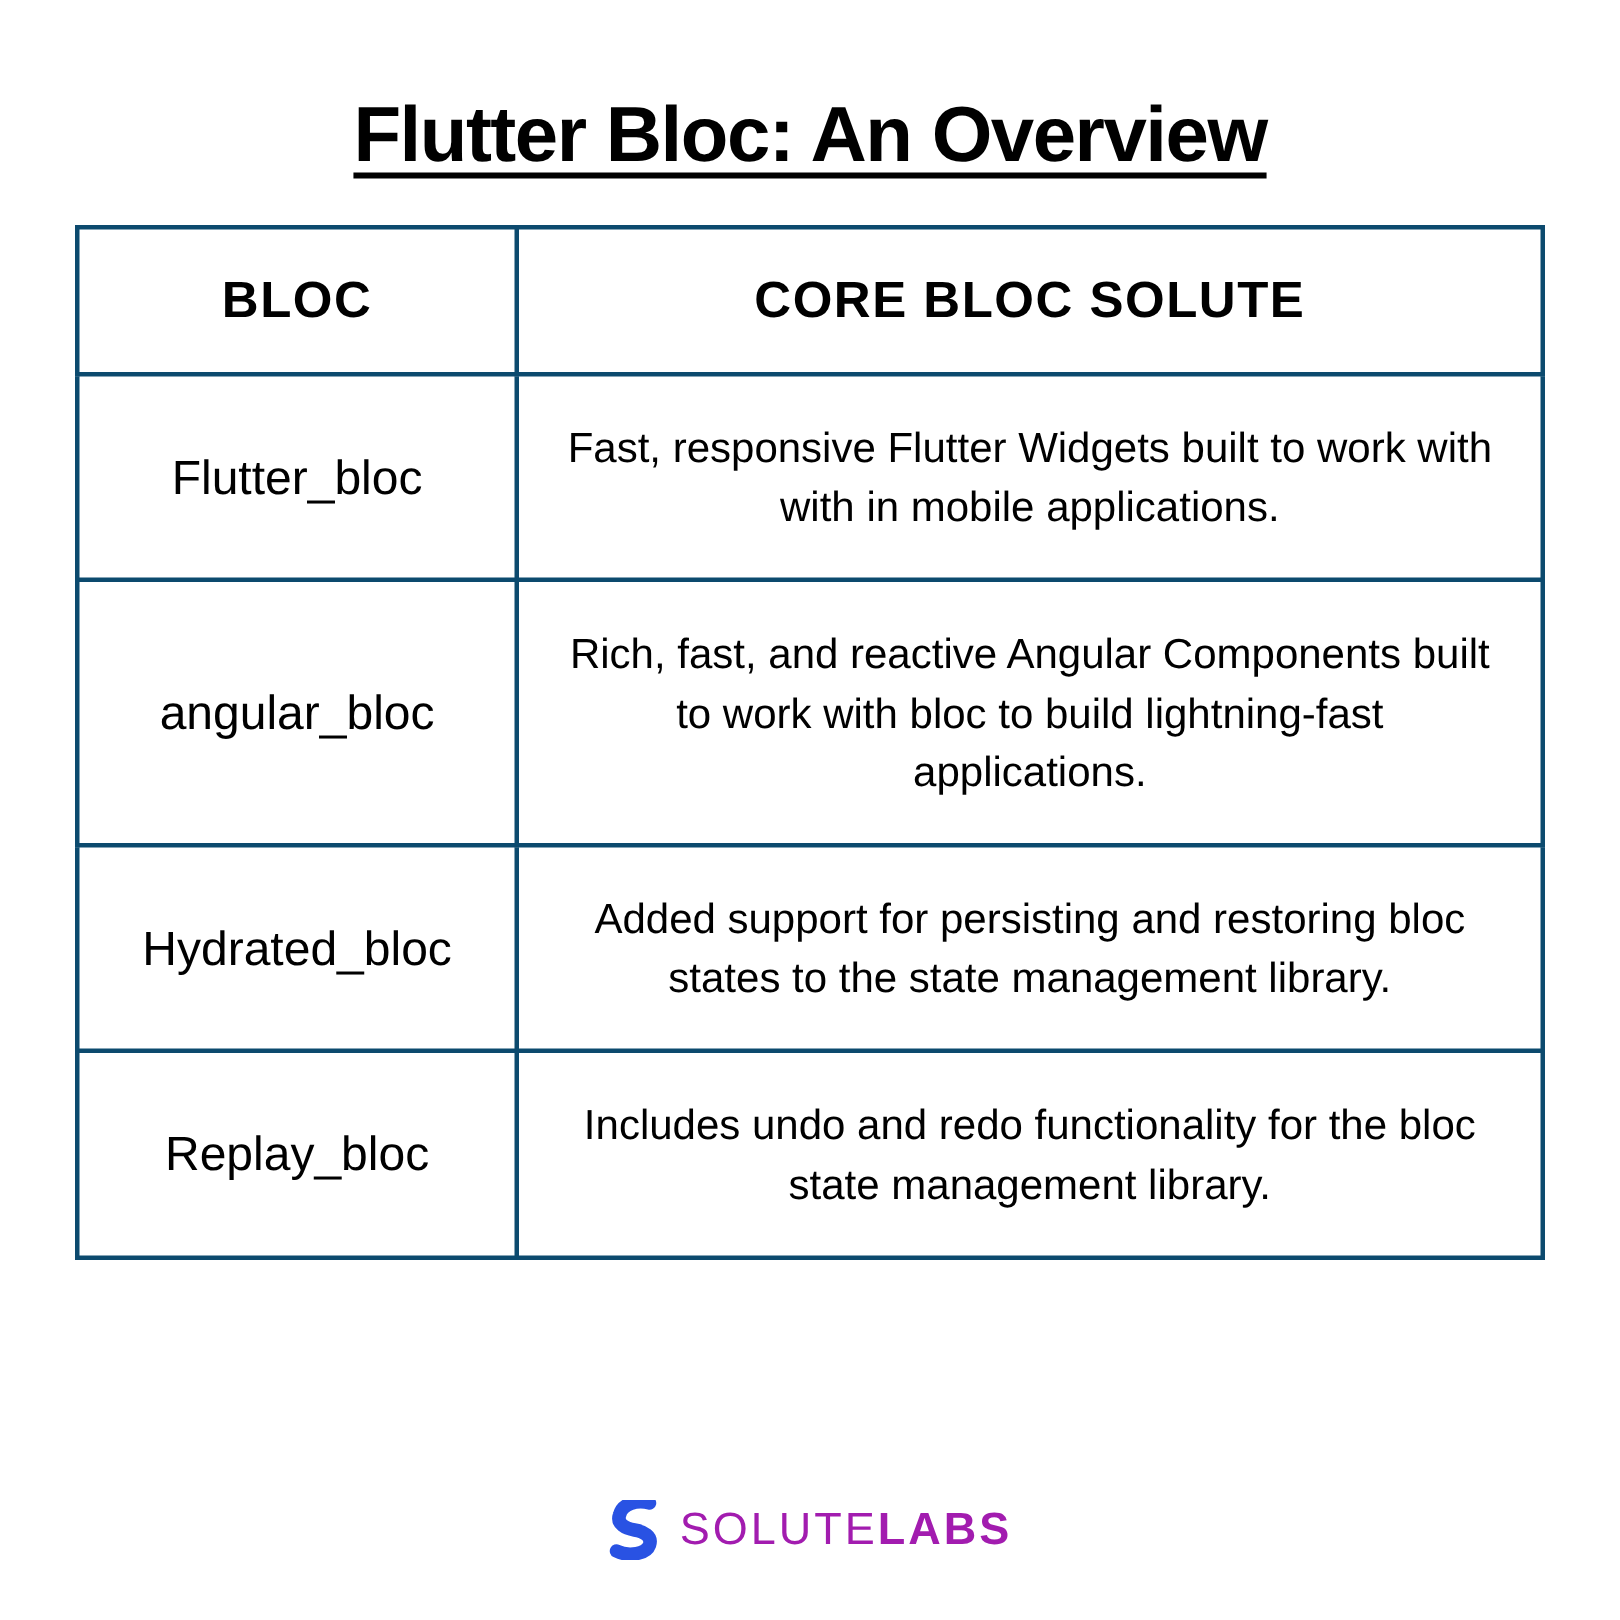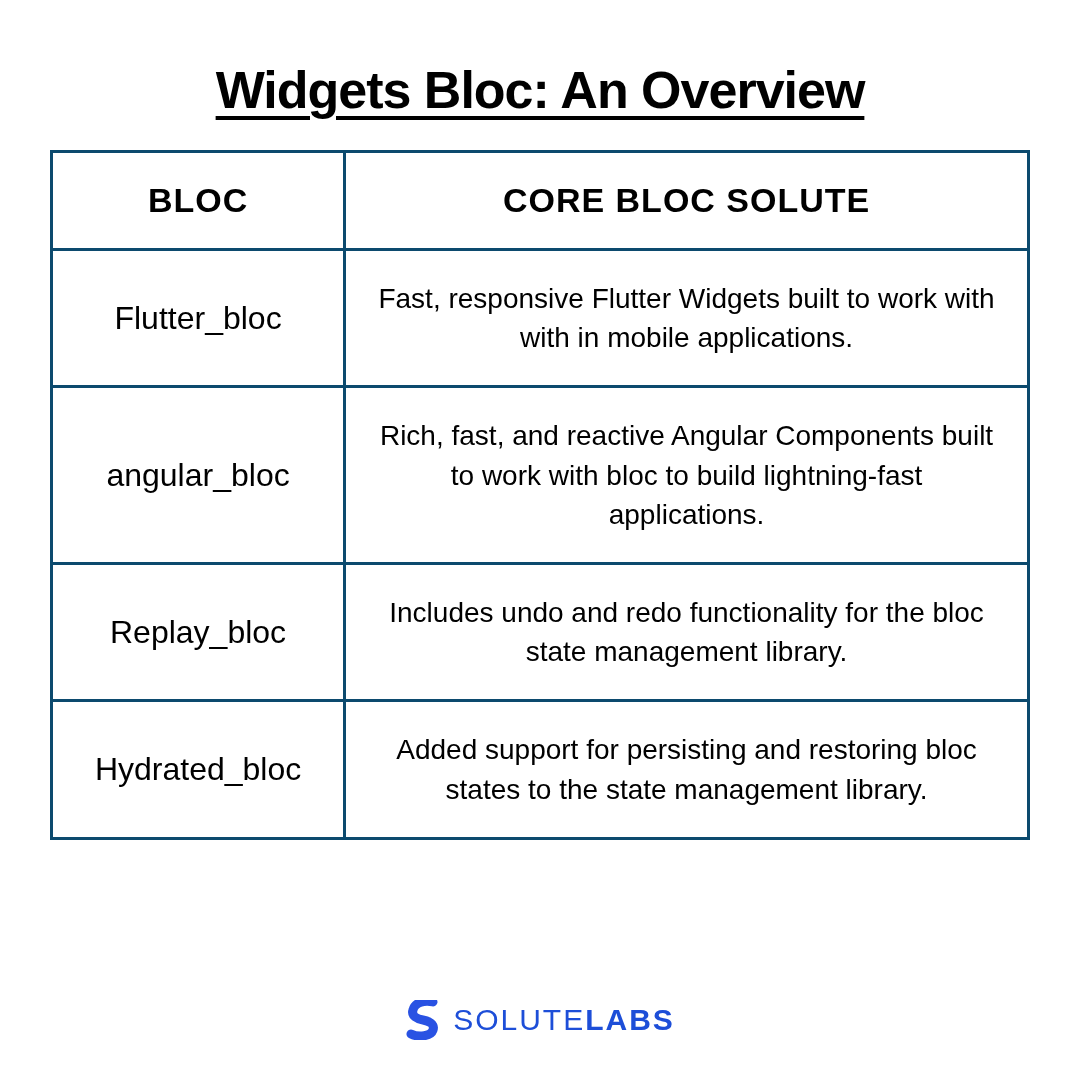--- a/index.html
+++ b/index.html
@@ -66,57 +66,57 @@
       height: 40px;
       position: relative;
     }
     .logo-s svg {
       width: 100%;
       height: 100%;
     }
     .logo-text {
       font-size: 30px;
       letter-spacing: 2px;
-      color: #1d4ed8;
+      color: #a21caf;
     }
     .logo-text .bold {
       font-weight: 300;
     }
     .logo-text .labs {
       font-weight: 700;
     }
   </style>
 </head>
 <body>
 
-<h1 class="title">Widgets Bloc: An Overview</h1>
+<h1 class="title">Flutter Bloc: An Overview</h1>
 
 <table class="table">
   <thead>
     <tr>
       <th>BLOC</th>
       <th>CORE BLOC SOLUTE</th>
     </tr>
   </thead>
   <tbody>
     <tr>
       <td class="col-bloc">Flutter_bloc</td>
       <td class="col-desc">Fast, responsive Flutter Widgets built to work with with in mobile applications.</td>
     </tr>
     <tr>
       <td class="col-bloc">angular_bloc</td>
       <td class="col-desc">Rich, fast, and reactive Angular Components built to work with bloc to build lightning-fast applications.</td>
     </tr>
     <tr>
+      <td class="col-bloc">Hydrated_bloc</td>
+      <td class="col-desc">Added support for persisting and restoring bloc states to the state management library.</td>
+    </tr>
+    <tr>
       <td class="col-bloc">Replay_bloc</td>
       <td class="col-desc">Includes undo and redo functionality for the bloc state management library.</td>
-    </tr>
-    <tr>
-      <td class="col-bloc">Hydrated_bloc</td>
-      <td class="col-desc">Added support for persisting and restoring bloc states to the state management library.</td>
     </tr>
   </tbody>
 </table>
 
 <div class="footer">
   <div class="logo-s">
     <svg viewBox="0 0 36 40">
       <path d="M 28 2 C 20 0 10 2 8 10 C 6 16 12 19 18 20 C 24 21 30 24 28 30 C 26 36 14 38 6 34" fill="none" stroke="#2952E3" stroke-width="9" stroke-linecap="round"></path>
     </svg>
   </div>

